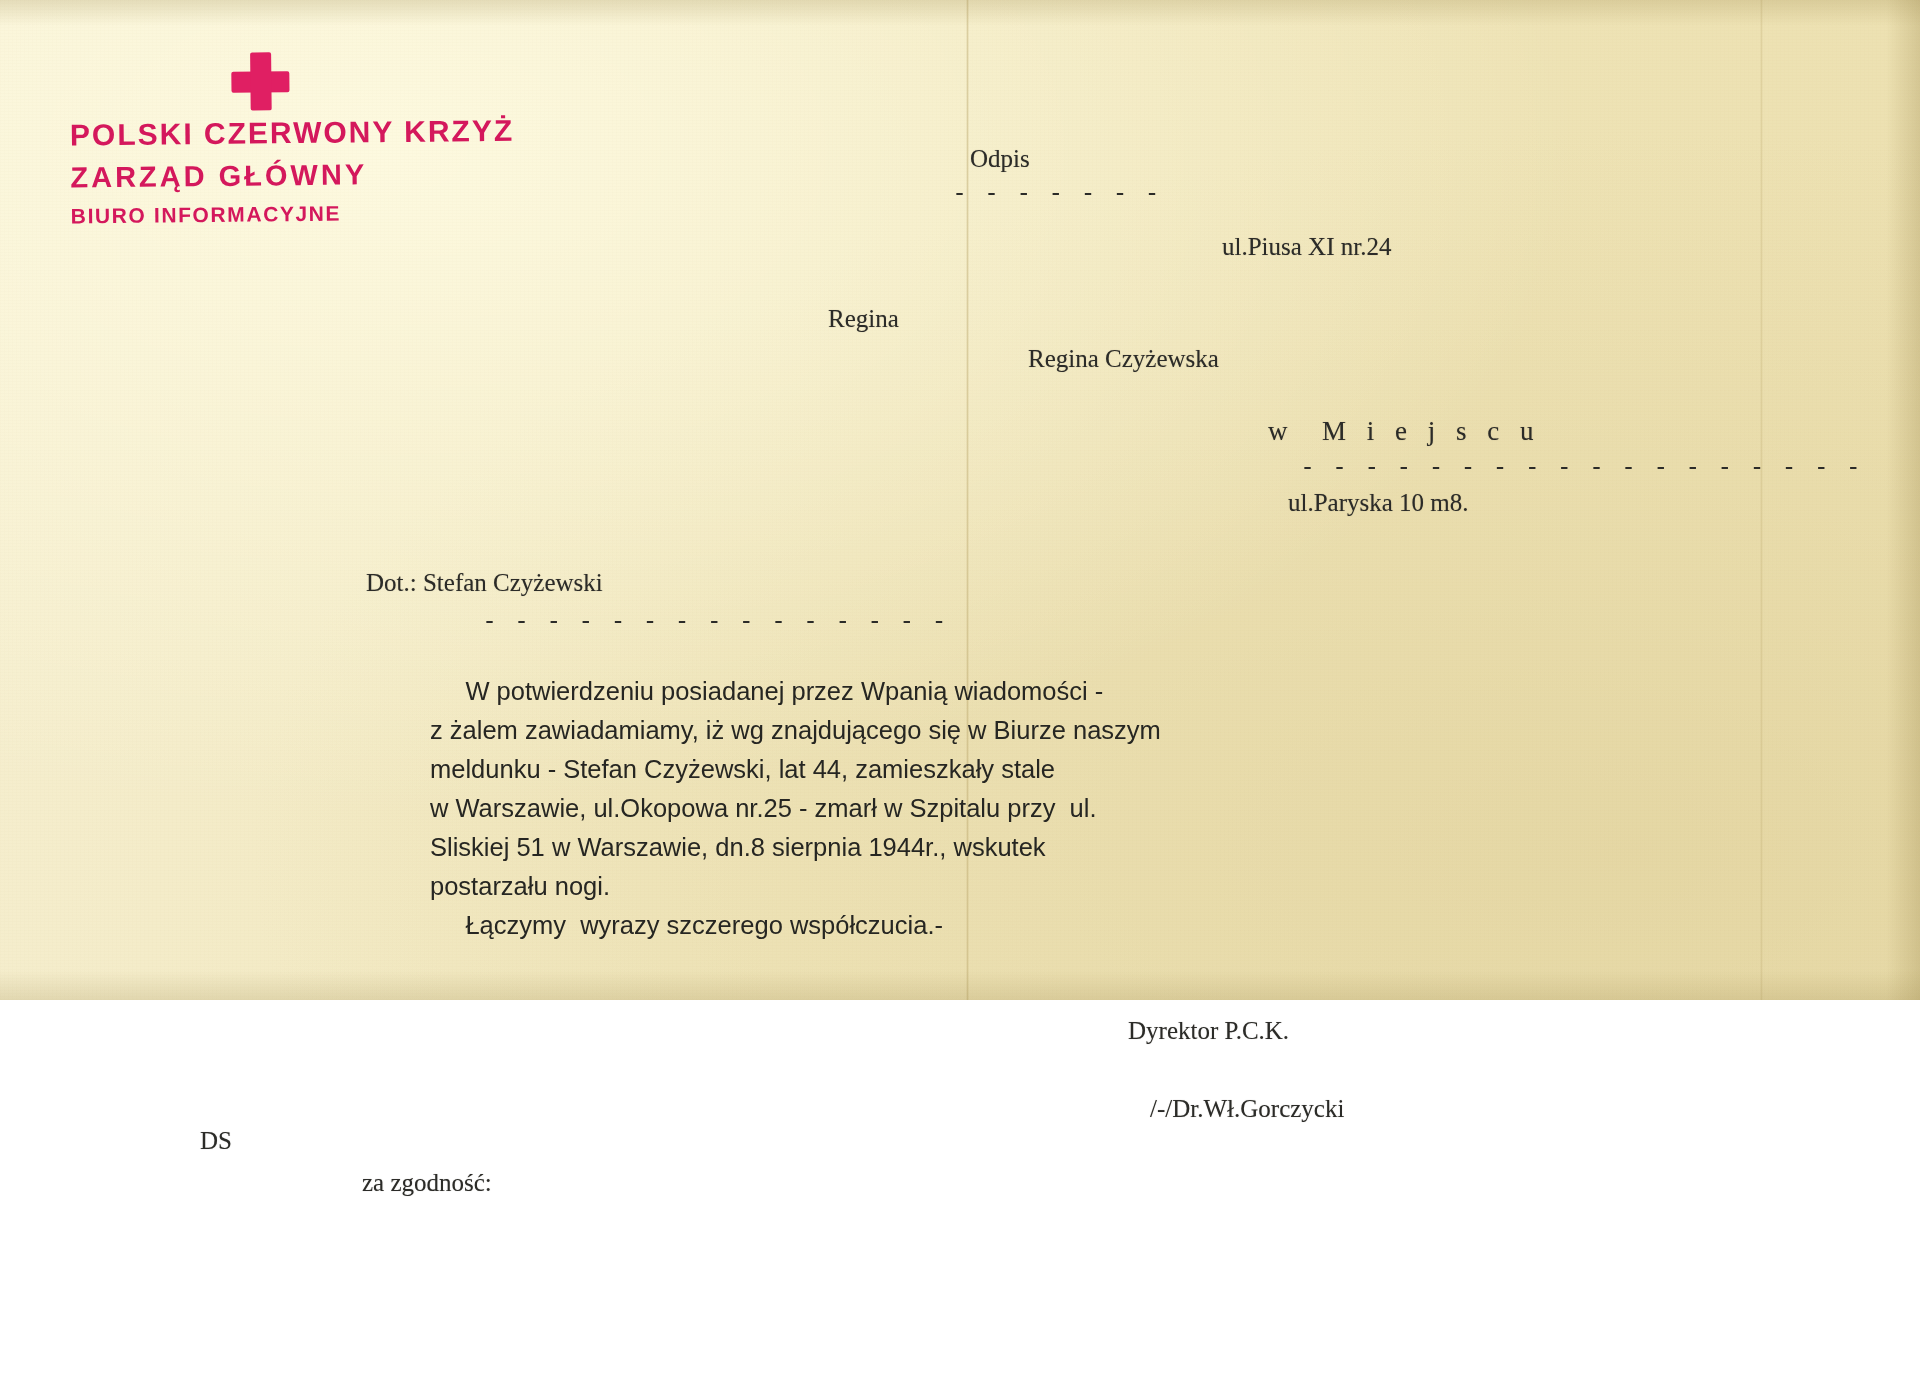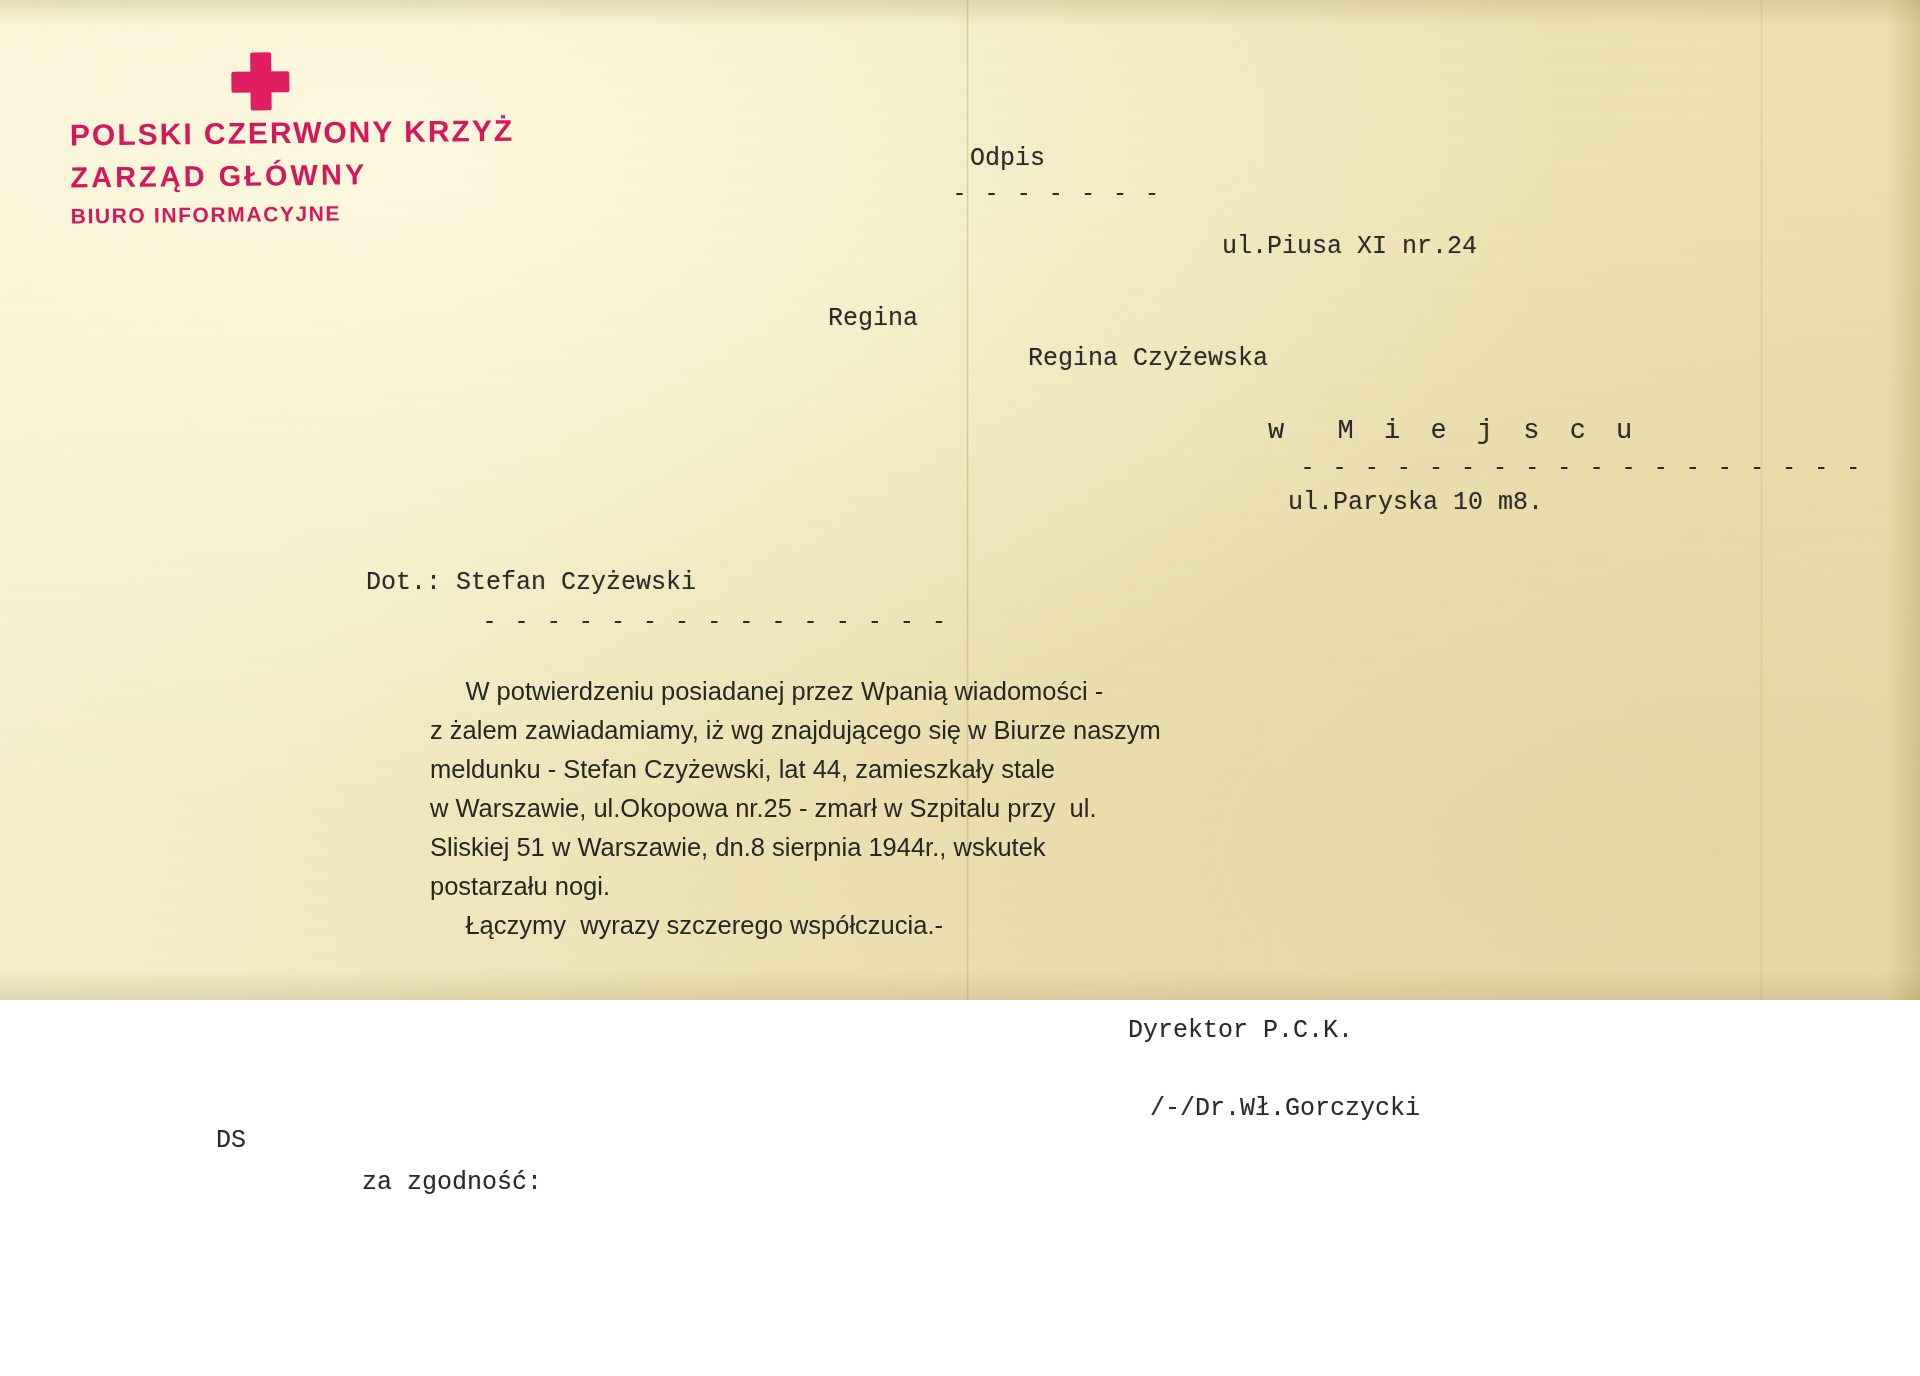--- a/index.html
+++ b/index.html
@@ -99,21 +99,21 @@
     letter-spacing: 2px;
     white-space: nowrap;
   }
   #stamp .line1 { font-size: 30px; margin-top: 64px; }
   #stamp .line2 { font-size: 29px; margin-top: 9px; letter-spacing: 3px; }
   #stamp .line3 { font-size: 21px; margin-top: 10px; letter-spacing: 1.6px; }
 
   
   .tw {
     position: absolute;
-    font-family: Liberation Mono, monospace;
+    font-family: Liberation Serif, serif;
     color: #2b2b28;
     font-size: 25px;
     line-height: 38px;
     white-space: pre;
     text-shadow: 0 0 1px rgba(60,55,40,0.35);
   }
   .dashes {
     position: absolute;
     font-family: "DejaVu Sans Mono", "Liberation Mono", monospace;
     color: #2b2b28;
@@ -204,17 +204,17 @@
 <span>z żalem zawiadamiamy, iż wg znajdującego się w Biurze naszym</span>
 <span>meldunku - Stefan Czyżewski, lat 44, zamieszkały stale</span>
 <span>w Warszawie, ul.Okopowa nr.25 - zmarł w Szpitalu przy  ul.</span>
 <span>Sliskiej 51 w Warszawie, dn.8 sierpnia 1944r., wskutek</span>
 <span>postarzału nogi.</span>
 <span>     Łączymy  wyrazy szczerego współczucia.-</span></div>
 
   <div class="tw" style="left:1128px; top:1012px;">Dyrektor P.C.K.</div>
   <div class="tw" style="left:1150px; top:1090px;">/-/Dr.Wł.Gorczycki</div>
 
-  <div class="tw" style="left:216px; top:1122px;text-align:center;">DS</div>
+  <div class="tw" style="left:200px; top:1122px;text-align:center;">DS</div>
   <div class="tw" style="left:362px; top:1164px;">za zgodność:</div>
 
 
 </div>
 
 </body></html>

